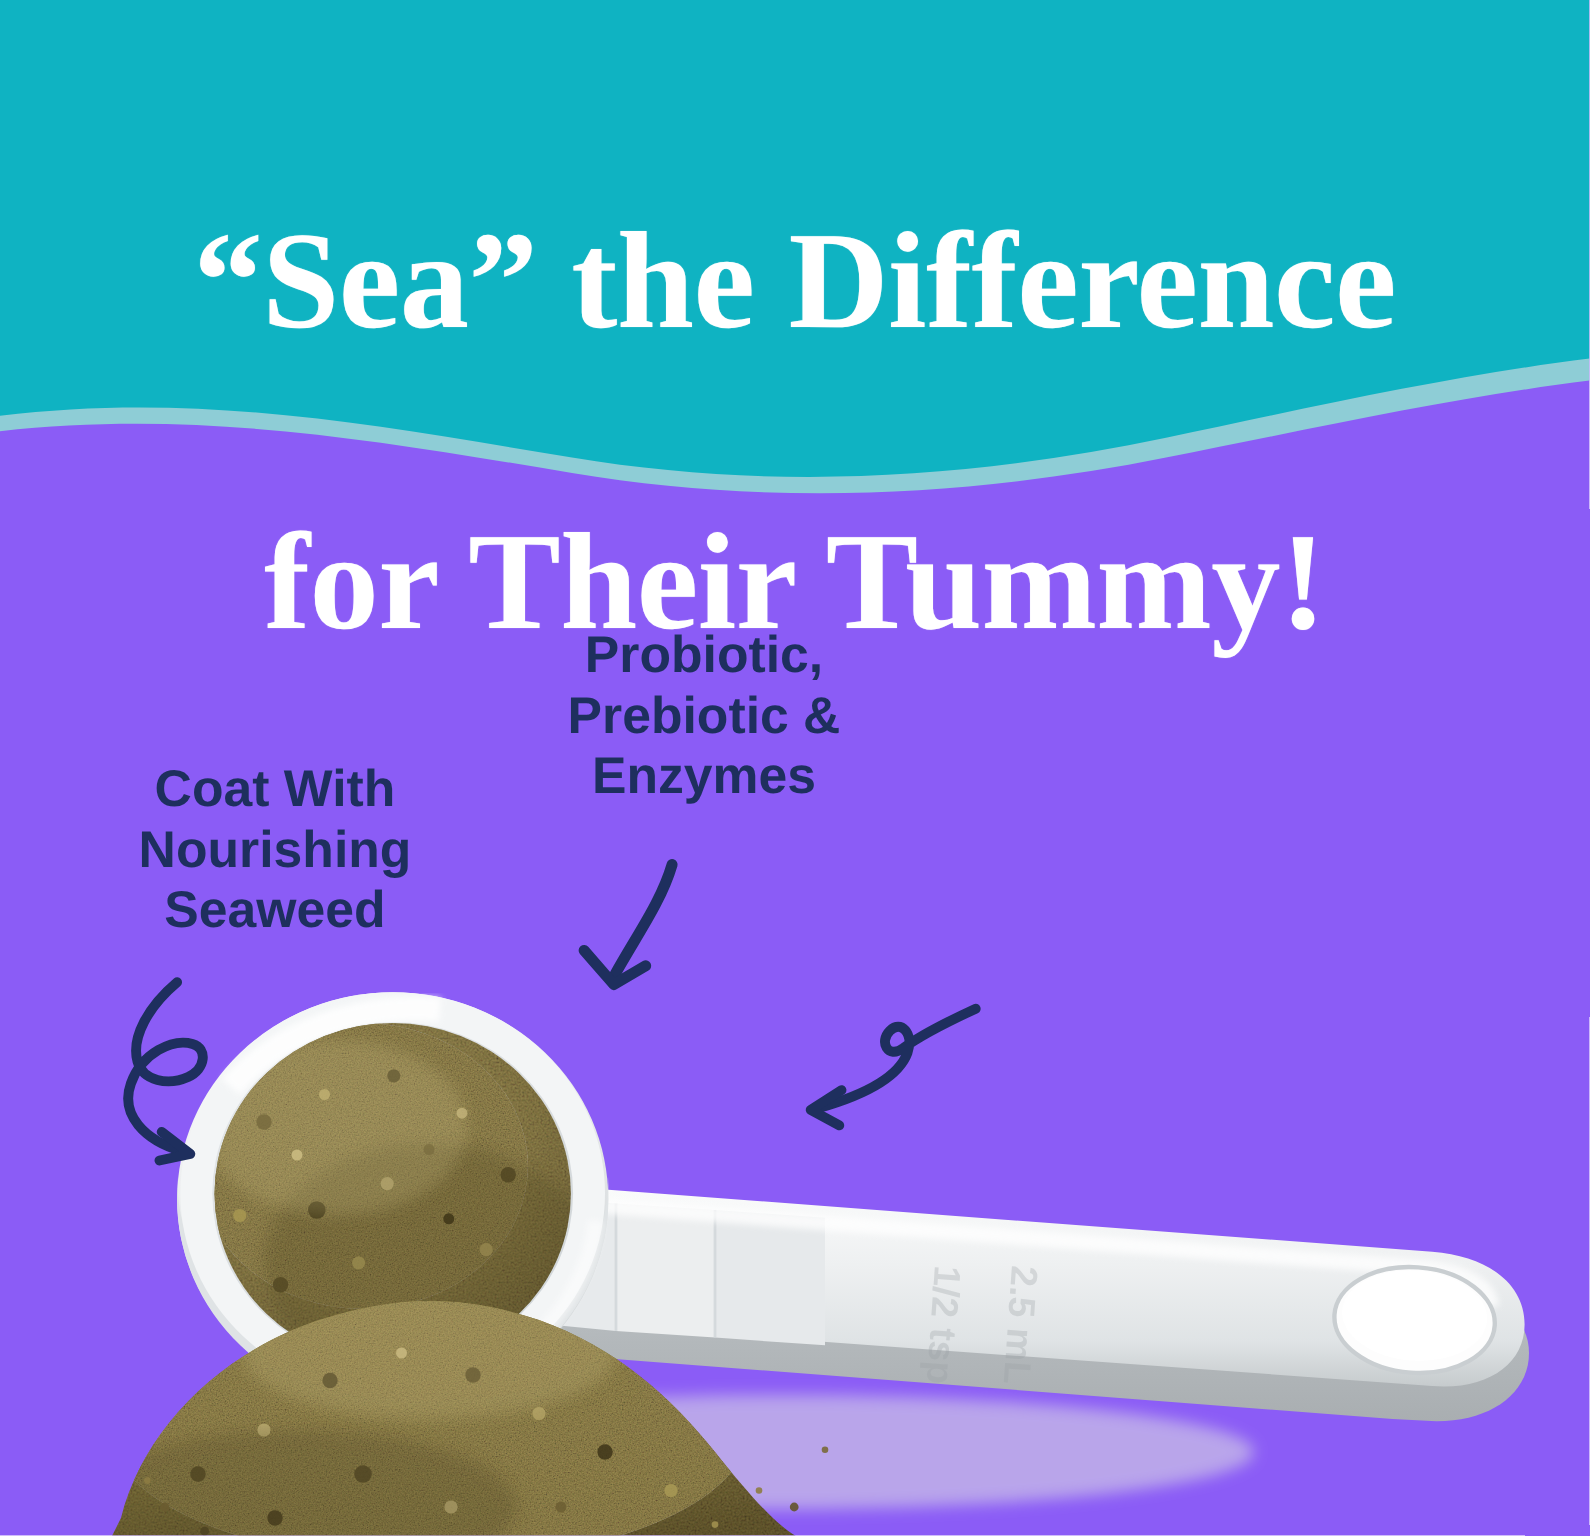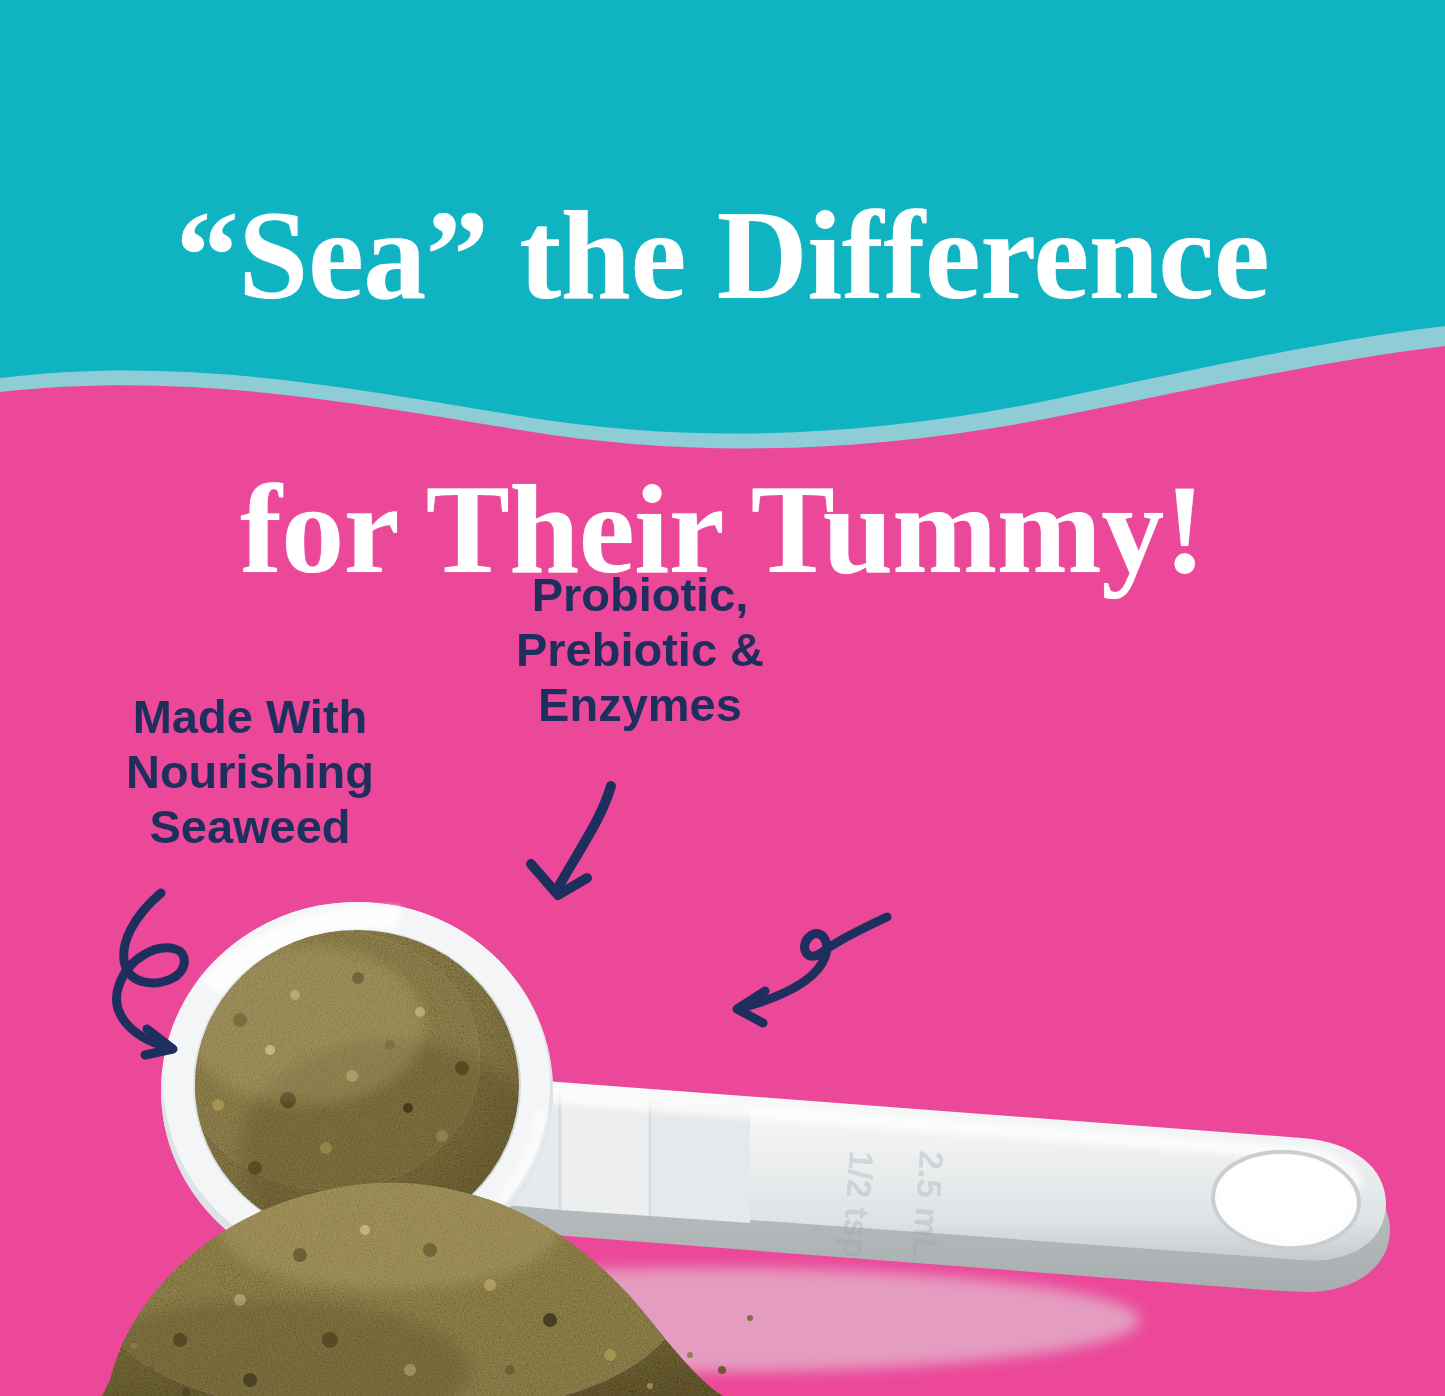--- a/index.html
+++ b/index.html
@@ -6,21 +6,21 @@
   * { margin:0; padding:0; box-sizing:border-box; }
   html, body {
     width:1445px; height:1396px;
     background:#ffffff;
     font-family:"Liberation Sans", sans-serif;
     overflow:hidden;
   }
   #poster {
     position:relative;
     width:1445px; height:1396px;
-    background:#ec4899;
+    background:#8b5cf6;
     overflow:hidden;
   }
 
   
   .header-wrap {
     position:absolute; left:0; top:0;
     width:1445px; height:470px;
   }
   .header-svg { position:absolute; left:0; top:0; display:block; }
   .headline {
@@ -258,21 +258,21 @@
         <circle cx="44" cy="446" r="3" fill="#8d7c43"></circle>
         <circle cx="96" cy="492" r="4" fill="#4e4222"></circle>
         <circle cx="600" cy="455" r="3" fill="#8d7c43"></circle>
         <circle cx="632" cy="470" r="4" fill="#63552c"></circle>
         <circle cx="560" cy="486" r="3" fill="#a1904f"></circle>
         <circle cx="660" cy="418" r="3" fill="#7a6a39"></circle>
       </g>
     </svg>
   </div>
 
-  <div id="callout-seaweed" class="callout">Made With
+  <div id="callout-seaweed" class="callout">Coat With
 Nourishing
 Seaweed</div>
 
   <svg id="arrow-seaweed" class="arrow" width="150" height="175" viewBox="0 0 150 175">
     <path d="M66,8 C40,30 24,58 30,80 C35,98 58,102 76,94 C92,87 94,68 80,64
              C62,59 34,72 24,100 C14,128 36,152 72,162" fill="none" stroke="#1e2f5e" stroke-width="9" stroke-linecap="round"></path>
     <path d="M52,144 L78,164 L50,170" fill="none" stroke="#1e2f5e" stroke-width="9" stroke-linecap="round" stroke-linejoin="round"></path>
   </svg>
 
   <div id="callout-probiotic" class="callout">Probiotic,

